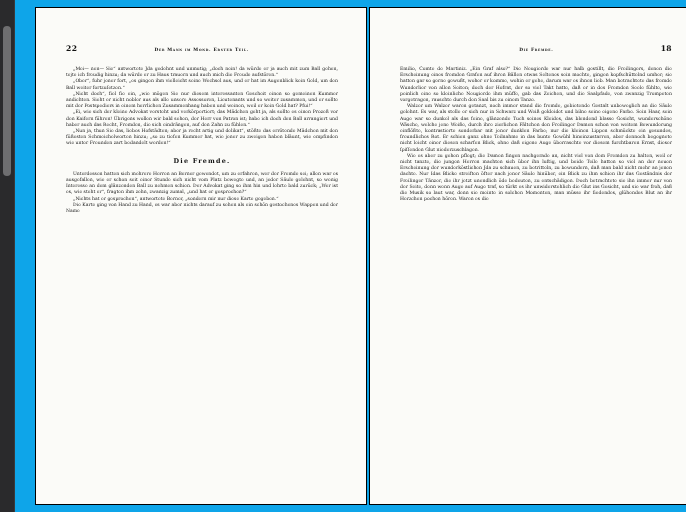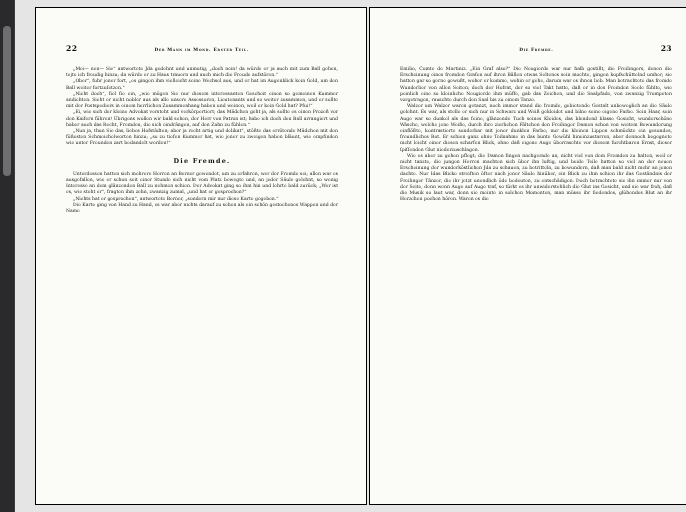--- a/index.html
+++ b/index.html
@@ -10,21 +10,21 @@
   body {
     width: 686px;
     height: 512px;
     overflow: hidden;
     font-family: "DejaVu Serif", serif;
   }
   .viewer {
     position: relative;
     width: 686px;
     height: 512px;
-    background: #e5e5e5;
+    background: #0ea5e9;
   }
   
   .scrollbar-track {
     position: absolute;
     left: 0;
     top: 0;
     width: 14px;
     height: 512px;
     background: #2a2a2c;
     border-right: 1px solid #3a3a3c;
@@ -139,21 +139,21 @@
           <p>„Nichts hat er gesprochen“, antwortete Berner, „sondern mir nur diese Karte gegeben.“</p>
           <p>Die Karte ging von Hand zu Hand, es war aber nichts darauf zu sehen als ein schön gestochenes Wappen und der Name</p>
         </div>
       </div>
     </div>
 
     <div class="page page-right">
       <div class="page-inner">
         <div class="running-head">
           <span class="rh-text">Die Fremde.</span>
-          <span class="folio">23</span>
+          <span class="folio">18</span>
         </div>
         <div class="body-col">
           <p class="noindent">Emilio, Comte de Martiniz. „Ein Graf also?“ Die Neugierde war nur halb gestillt, die Freilingers, denen die Erscheinung eines fremden Grafen auf ihren Bällen etwas Seltenes sein mochte, gingen kopfschüttelnd umher; sie hatten gar so gerne gewußt, woher er komme, wohin er gehe, darum war es ihnen lieb. Man betrachtete das fremde Wunderlier von allen Seiten; doch der Hofrat, der so viel Takt hatte, daß er in des Fremden Seele fühlte, wie peinlich eine so kleinliche Neugierde ihm müffe, gab das Zeichen, und die Saalpfade, von zwanzig Trompeten vorgetragen, rauschte durch den Saal bis zu einem Tanze.</p>
           <p>Walzer um Walzer waren getanzt, noch immer stand die fremde, gebietende Gestalt unbeweglich an die Säule gelehnt. Es war, als stelle er sich nur in Schwarz und Weiß gekleidet und bilne seine eigene Farbe. Sein Haar, sein Auge war so dunkel als das feine, glänzende Tuch seines Kleides, das blendend blasse Gesicht, wunderschöne Wäsche, welche jene Weiße, durch ihre zierlichen Fältchen den Freilinger Damen schon von weitem Bewunderung einflößte, kontrastierte sonderbar mit jener dunklen Farbe; nur die kleinen Lippen schmückte ein gesundes, freundliches Rot. Er schien ganz ohne Teilnahme in das bunte Gewühl hineinzustarren, aber dennoch begegnete nicht leicht einer diesen scharfen Blick, ohne daß eigene Auge überraschte vor diesem furchtbaren Ernst, dieser ſpiſſenden Glut niederzuschlagen.</p>
           <p>Wie es aber zu gehen pflegt; die Damen fingen nachgerade an, nicht viel von dem Fremden zu halten, weil er nicht tanzte, die jungen Herren machten sich über ihn luſtig, und beide Teile hatten so viel an der neuen Erscheinung der wunderköstlichen Jda zu schauen, zu betritteln, zu bewundern, daß man bald nicht mehr an jenen dachte. Nur Idas Blicke streiften öfter nach jener Säule hinüber, ein Blick zu ihm schien ihr das Geständnis der Freilinger Tänzer, die ihr jetzt unendlich öde bedeuten, zu entschädigen. Doch betrachtete sie ihn immer nur von der Seite, denn wenn Auge auf Auge traf, so türkt es ihr unwiderstehlich die Glut ins Gesicht, und sie war froh, daß die Musik so laut war, denn sie meinte in solchen Momenten, man müsse ihr ſiedendes, glühendes Blut an ihr Herzchen pochen hören. Waren es die</p>
         </div>
       </div>
     </div>
 
   </div>

